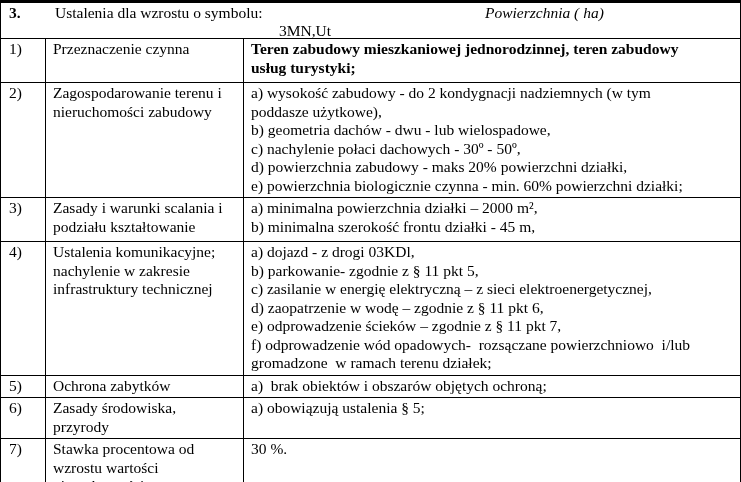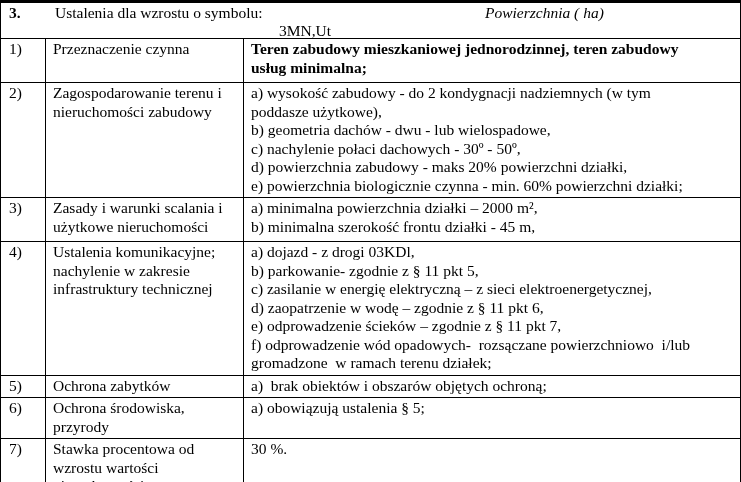--- a/index.html
+++ b/index.html
@@ -62,39 +62,39 @@
           <span class="h-area">Powierzchnia  ( ha)</span>
           <span class="h-symbol">3MN,Ut</span>
           <span class="h-areaval">4,69</span>
         </td>
       </tr>
 
       <tr style="height:44px">
         <td class="num-cell">1)</td>
         <td class="label-cell">Przeznaczenie czynna</td>
         <td class="content-cell bold">Teren zabudowy mieszkaniowej jednorodzinnej, teren zabudowy
-usług minimalna;</td>
+usług turystyki;</td>
       </tr>
 
       <tr style="height:110px">
         <td class="num-cell">2)</td>
         <td class="label-cell">Zagospodarowanie terenu i
 nieruchomości zabudowy</td>
         <td class="content-cell">a) wysokość zabudowy - do 2 kondygnacji nadziemnych (w tym
 poddasze użytkowe),
 b) geometria dachów - dwu - lub wielospadowe,
 c) nachylenie połaci dachowych - 30º - 50º,
 d) powierzchnia zabudowy - maks 20% powierzchni działki,
 e) powierzchnia biologicznie czynna - min. 60% powierzchni działki;</td>
       </tr>
 
       <tr style="height:44px">
         <td class="num-cell">3)</td>
         <td class="label-cell">Zasady i warunki scalania i
-użytkowe nieruchomości</td>
+podziału kształtowanie</td>
         <td class="content-cell">a) minimalna powierzchnia działki – 2000 m²,
 b) minimalna szerokość frontu działki - 45 m,</td>
       </tr>
 
       <tr style="height:128px">
         <td class="num-cell">4)</td>
         <td class="label-cell">Ustalenia komunikacyjne;
 nachylenie w zakresie
 infrastruktury technicznej</td>
         <td class="content-cell">a) dojazd - z drogi 03KDl,
@@ -107,21 +107,21 @@
       </tr>
 
       <tr style="height:21px">
         <td class="num-cell">5)</td>
         <td class="label-cell">Ochrona zabytków</td>
         <td class="content-cell">a)  brak obiektów i obszarów objętych ochroną;</td>
       </tr>
 
       <tr style="height:41px">
         <td class="num-cell">6)</td>
-        <td class="label-cell">Ochrona środowiska,
+        <td class="label-cell">Zasady środowiska,
 przyrody</td>
         <td class="content-cell">a) obowiązują ustalenia § 5;</td>
       </tr>
 
       <tr style="height:50px">
         <td class="num-cell">7)</td>
         <td class="label-cell">Stawka procentowa od
 wzrostu wartości
 nieruchomości</td>
         <td class="content-cell">30 %.</td>

